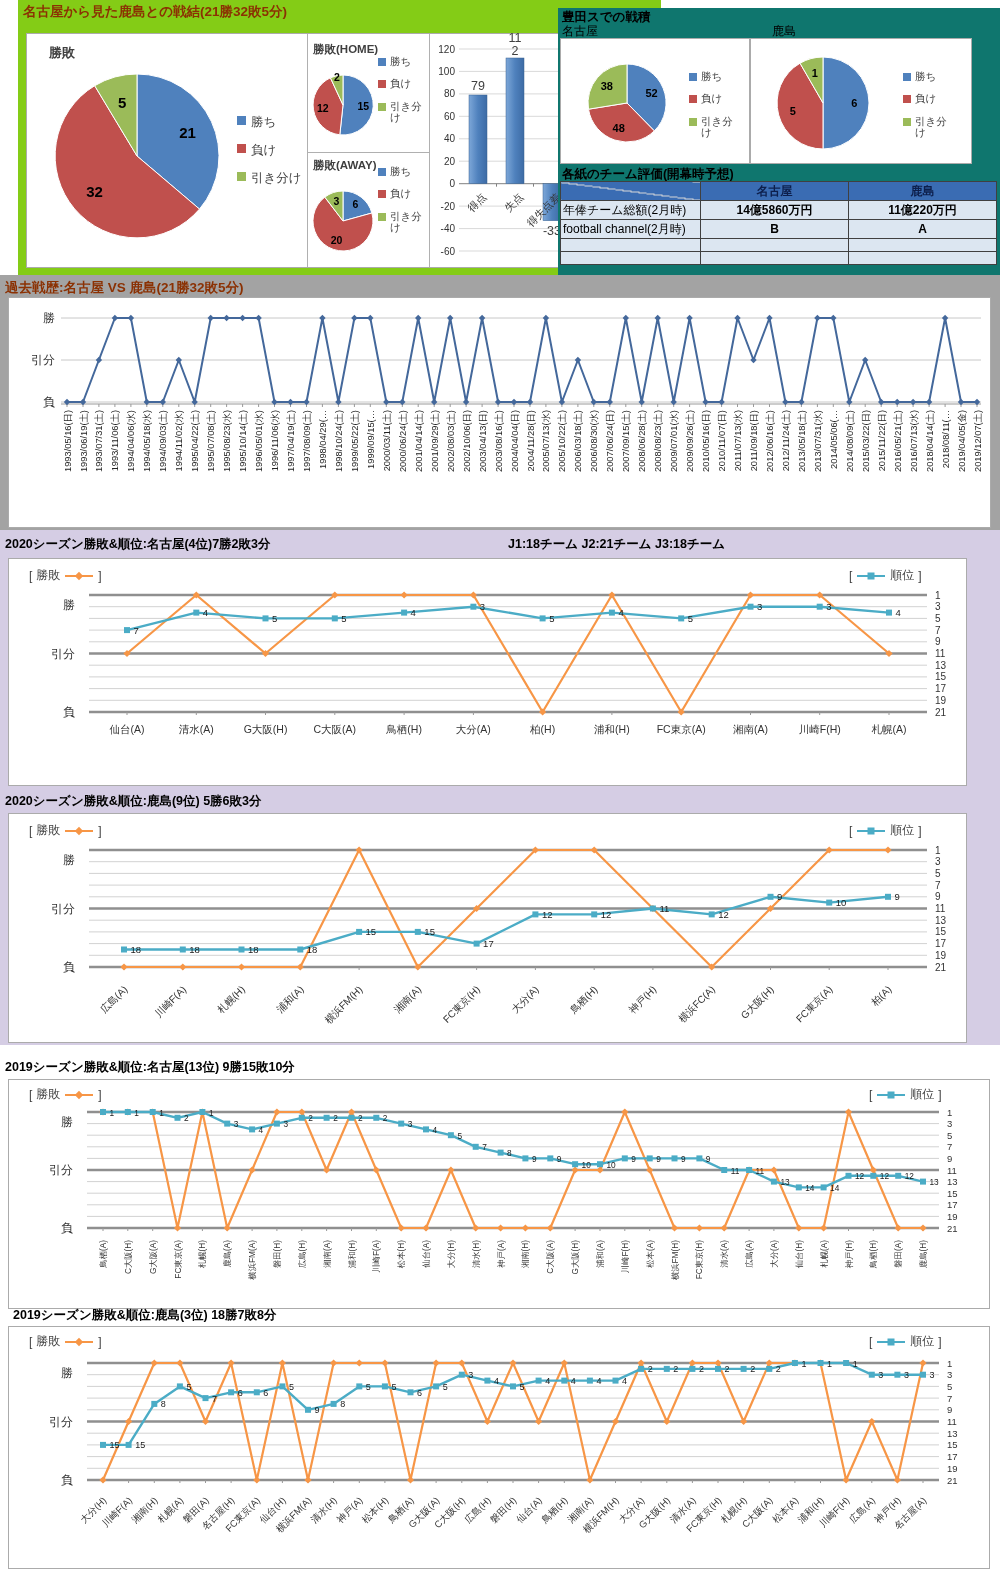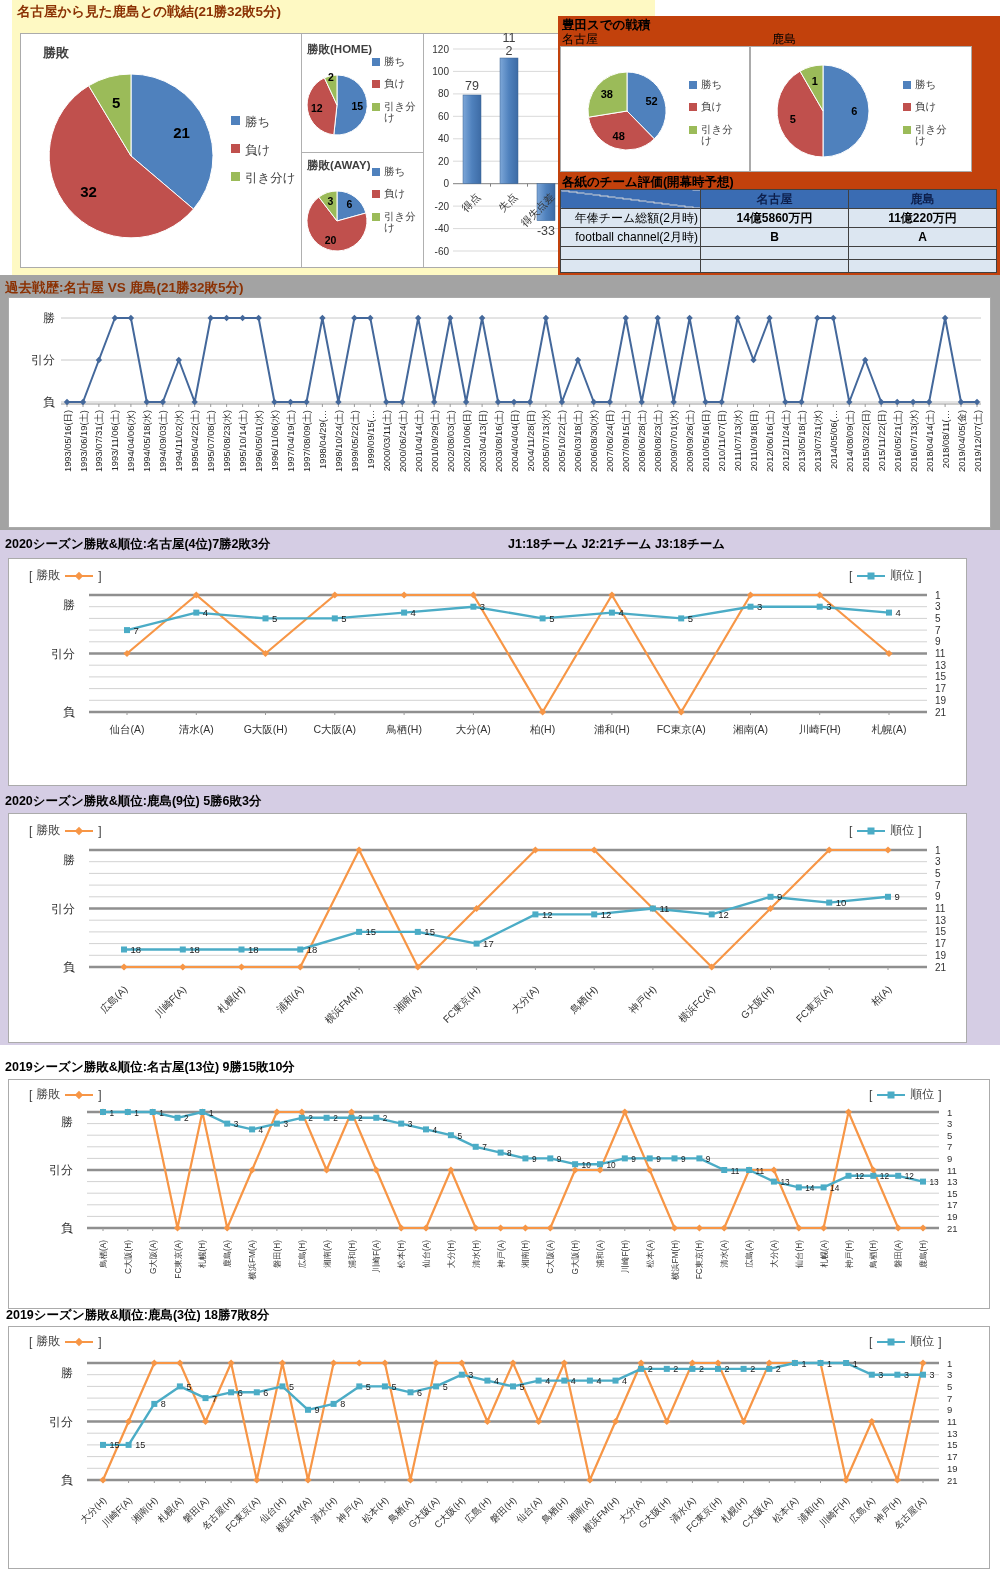--- a/index.html
+++ b/index.html
@@ -1,38 +1,38 @@
 <!DOCTYPE html>
 <html><head>
 <meta charset="utf-8">
 <style>
   html,body{margin:0;padding:0}
   body{width:1000px;height:1571px;position:relative;font-family:"Liberation Sans","DejaVu Sans",sans-serif;background:#fff;overflow:hidden}
   .abs{position:absolute}
-  .sec-a{left:12px;top:0;width:643px;height:275px;background:#fef9c3}
-  .sec-b{left:558px;top:16px;width:442px;height:349px;background:#c2410c}
+  .sec-a{left:18px;top:0;width:643px;height:275px;background:#84cc16}
+  .sec-b{left:558px;top:8px;width:442px;height:349px;background:#0f766e}
   .sec-c{left:0;top:275px;width:1000px;height:255px;background:#a3a3a3}
   .sec-d{left:0;top:530px;width:1000px;height:515px;background:#d5cde4}
   .sec-f{left:0;top:1045px;width:1000px;height:608px;background:#fff}
   .redtitle{color:#8b3103;font-weight:bold;font-size:13.5px;white-space:nowrap}
   .blktitle{color:#000;font-weight:bold;font-size:12.5px;white-space:nowrap}
   .chartbox{background:#fff;border:1px solid #ababab}
   .ptitle{color:#3f3f3f;font-weight:bold;font-size:13px;white-space:nowrap}
   .ptitle-sm{color:#3f3f3f;font-weight:bold;font-size:11.5px;white-space:nowrap}
   .divider{background:#b0b0b0}
   .lgit{display:flex;align-items:flex-start;color:#3f3f3f}
   .lgsq{width:9px;height:9px;display:inline-block;margin-right:5px;margin-top:2px;flex:none}
   .lg-main .lgit{font-size:12.5px;margin-bottom:11px}
   .lg-sm{width:52px;line-height:1.08}
   .lg-sm .lgit{font-size:10.5px;margin-bottom:11px}
   .lg-sm .lgsq{width:8px;height:8px;margin-right:4px}
   .seasonlegend{font-size:12px;color:#3f3f3f;display:flex;align-items:center;gap:4px;white-space:nowrap}
   .tbl{border-collapse:collapse;table-layout:fixed;width:436px;font-size:12px;color:#000}
   .tbl td{border:1px solid #404040;height:18px;text-align:center;background:#dce6f1;padding:0 2px;overflow:hidden;white-space:nowrap}
-  .tbl td.lab{text-align:right}
+  .tbl td.lab{text-align:left}
   .tbl td.hd{background:#3a6cb3;color:#0d1f4c;font-weight:bold}
   .tbl td.diag{background-image:linear-gradient(to top right,rgba(0,0,0,0) 48.5%,#d8d8d8 48.5%,#d8d8d8 51.5%,rgba(0,0,0,0) 51.5%);background-color:#3a6cb3}
   .tbl td.bv{font-weight:bold}
   .tbl tr.empty td{height:12px}
   svg{display:block;overflow:visible}
   .jinfo{font-weight:bold;font-size:12.5px;color:#000;white-space:nowrap}
 </style>
 </head>
 <body>
 
@@ -886,21 +886,21 @@
         <text x="767.9090909090909" y="136" font-size="8.3" text-anchor="end" fill="#333" transform="rotate(-90 767.9 136)">大分(A)</text>
         <text x="792.7575757575758" y="136" font-size="8.3" text-anchor="end" fill="#333" transform="rotate(-90 792.8 136)">仙台(H)</text>
         <text x="817.6060606060606" y="136" font-size="8.3" text-anchor="end" fill="#333" transform="rotate(-90 817.6 136)">札幌(A)</text>
         <text x="842.4545454545454" y="136" font-size="8.3" text-anchor="end" fill="#333" transform="rotate(-90 842.5 136)">神戸(H)</text>
         <text x="867.3030303030303" y="136" font-size="8.3" text-anchor="end" fill="#333" transform="rotate(-90 867.3 136)">鳥栖(H)</text>
         <text x="892.1515151515151" y="136" font-size="8.3" text-anchor="end" fill="#333" transform="rotate(-90 892.2 136)">磐田(A)</text>
         <text x="917" y="136" font-size="8.3" text-anchor="end" fill="#333" transform="rotate(-90 917.0 136)">鹿島(H)</text>
       </svg>
   </div>
 
-  <div class="abs blktitle" style="left:6px;top:262px">2019シーズン勝敗&amp;順位:鹿島(3位) 18勝7敗8分</div>
+  <div class="abs blktitle" style="left:13px;top:262px">2019シーズン勝敗&amp;順位:鹿島(3位) 18勝7敗8分</div>
   <div class="abs chartbox" style="left:8px;top:281px;width:980px;height:241px">
     <div class="abs seasonlegend" style="left:20px;top:6px">
       <span>[</span>
       <span>勝敗</span>
       <svg width="30" height="10">
           <line x1="1" y1="5" x2="29" y2="5" stroke="#f79646" stroke-width="2"></line>
           <path d="M15,0.8 L19.2,5 L15,9.2 L10.8,5 Z" fill="#f79646"></path>
         </svg>
       <span>]</span>
     </div>

